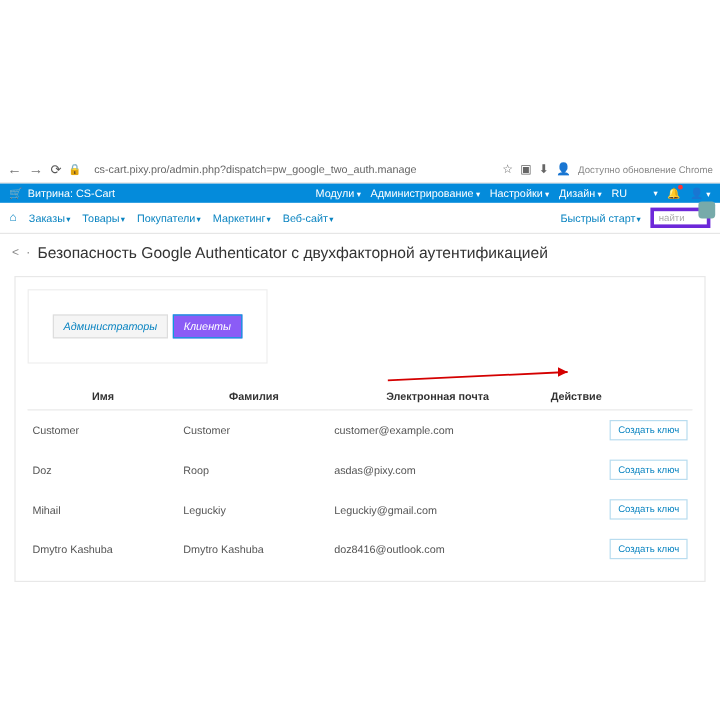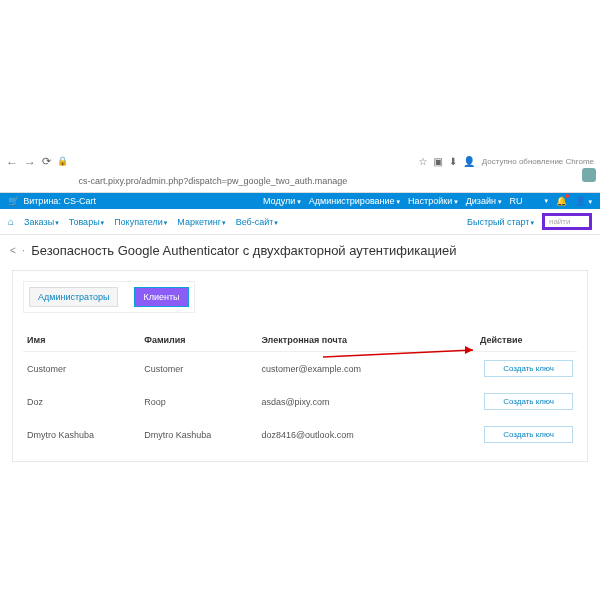--- a/index.html
+++ b/index.html
@@ -1,43 +1,43 @@
 <!DOCTYPE html>
 <html><head>
 <meta charset="utf-8">
 <style>
 * { margin: 0; padding: 0; box-sizing: border-box; font-family: Arial, sans-serif; }
 body { background: #fff; width: 600px; height: 600px; overflow: hidden; }
 .browser-bar { display: flex; align-items: center; padding: 4px 6px; gap: 6px; font-size: 10px; color: #555; border-bottom: 1px solid #ddd; margin-top: 130px; }
 .browser-bar .nav-arrow { color: #777; font-size: 12px; cursor: pointer; }
 .browser-bar .reload { color: #555; font-size: 11px; }
-.browser-bar .url { flex: 1; font-size: 9px; color: #666; padding: 2px 4px; margin-top: 40px; }
+.browser-bar .url { flex: 1; font-size: 9px; color: #666; padding: 2px 4px; }
 .browser-bar .icon-grp { display: flex; gap: 6px; font-size: 10px; color: #666; }
 .chrome-upd { font-size: 8px; color: #888; }
 .top-strip { background: #048bdb; color: #fff; display: flex; align-items: center; padding: 3px 8px; font-size: 9px; gap: 10px; position: relative; }
 .top-strip .store { display: flex; align-items: center; gap: 4px; }
 .top-strip .right { margin-left: auto; display: flex; gap: 8px; align-items: center; }
 .top-strip .caret { font-size: 7px; margin-left: 2px; }
 .menu-strip { background: #fff; border-bottom: 1px solid #e6e6e6; display: flex; align-items: center; padding: 4px 8px; font-size: 9px; gap: 10px; }
 .menu-strip a { color: #0a84c1; text-decoration: none; }
 .menu-strip .caret { font-size: 7px; margin-left: 1px; }
 .menu-strip .right { margin-left: auto; display: flex; gap: 8px; align-items: center; }
 .menu-strip .search { border: 3px solid #6d28d9; padding: 1px 4px; font-size: 8px; color: #aaa; width: 50px; }
 .home-i { color: #0a84c1; font-size: 10px; }
 .title-row { display: flex; align-items: center; gap: 6px; padding: 8px 10px; }
 .title-row .back { color: #888; font-size: 10px; }
 .title-row h1 { font-size: 13px; font-weight: 400; color: #333; }
 .panel { margin: 4px 12px; border: 1px solid #e8e8e8; padding: 10px; }
-.tabs { display: flex; gap: 16px; margin-bottom: 16px; border: 1px solid #eee; padding: 5px; width: fit-content; }
+.tabs { display: flex; gap: 4px; margin-bottom: 16px; border: 1px solid #eee; padding: 20px; width: fit-content; font-style: italic; }
 .tab { padding: 4px 8px; font-size: 9px; border: 1px solid #ddd; background: #f5f5f5; color: #0a84c1; cursor: pointer; }
 .tab.active { background: #8b5cf6; color: #fff; border-color: #0a9edb; }
 .tbl { width: 100%; border-collapse: collapse; }
-.tbl th { text-align: left; font-size: 9px; font-weight: bold; color: #333; padding: 6px 4px; border-bottom: 1px solid #eee; }
+.tbl th { text-align: center; font-size: 9px; font-weight: bold; color: #333; padding: 6px 4px; border-bottom: 1px solid #eee; }
 .tbl td { font-size: 9px; color: #555; padding: 8px 4px; }
-.act-link { color: #0a84c1; border: 1px solid #b8dcef; padding: 3px 18px; font-size: 8px; cursor: pointer; display: inline-block; }
+.act-link { color: #0a84c1; border: 1px solid #b8dcef; padding: 3px 6px; font-size: 8px; cursor: pointer; display: inline-block; }
 .arrow-red { position: absolute; pointer-events: none; }
 .flagmenu { display: flex; align-items: center; gap: 20px; }
 .bell { position: relative; }
 .bell::after { content: ''; position: absolute; top: -2px; right: -2px; width: 4px; height: 4px; background: #f33; border-radius: 50%; }
 .floatbot { position: absolute; right: 4px; top: 168px; width: 14px; height: 14px; background: #7aa; border-radius: 3px; }
 </style>
 </head>
 <body>
 
 <div class="browser-bar">
@@ -100,34 +100,40 @@
     <div class="tab">Администраторы</div>
     <div class="tab active">Клиенты</div>
   </div>
 
   <table class="tbl">
     <thead>
       <tr>
         <th>Имя</th>
         <th>Фамилия</th>
         <th>Электронная почта</th>
-        <th style="text-align:center">Действие</th>
+        <th style="text-align:left">Действие</th>
       </tr>
     </thead>
     <tbody id="tbody">
         <tr>
           <td>Customer</td>
           <td>Customer</td>
           <td>customer@example.com</td>
           <td style="text-align:right"><span class="act-link">Создать ключ</span></td>
         </tr>
         <tr>
           <td>Doz</td>
           <td>Roop</td>
           <td>asdas@pixy.com</td>
+          <td style="text-align:right"><span class="act-link">Создать ключ</span></td>
+        </tr>
+        <tr>
+          <td>Mihail</td>
+          <td>Leguckiy</td>
+          <td>Leguckiy@gmail.com</td>
           <td style="text-align:right"><span class="act-link">Создать ключ</span></td>
         </tr>
         <tr>
           <td>Dmytro Kashuba</td>
           <td>Dmytro Kashuba</td>
           <td>doz8416@outlook.com</td>
           <td style="text-align:right"><span class="act-link">Создать ключ</span></td>
         </tr>
       </tbody>
   </table>

